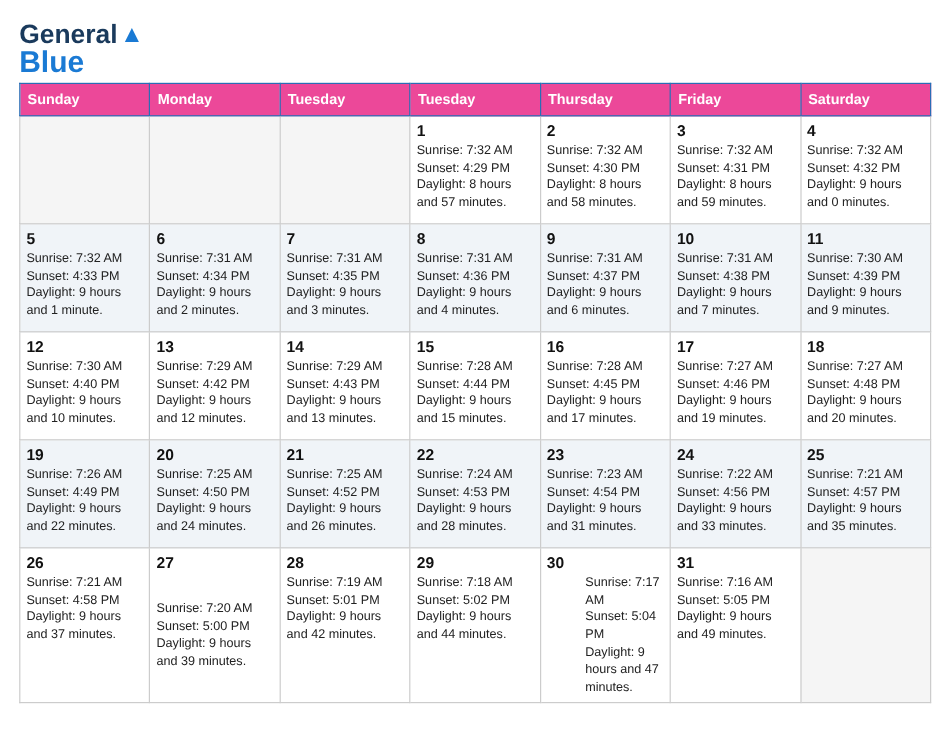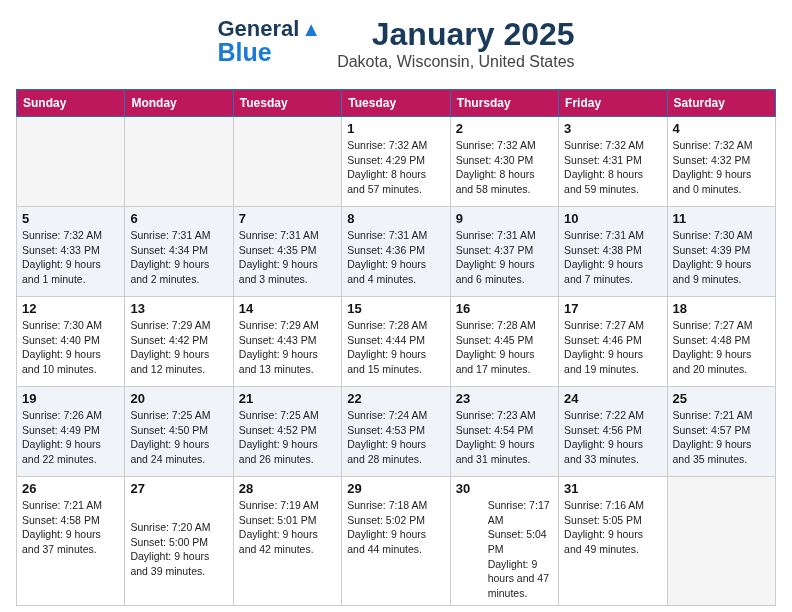--- a/index.html
+++ b/index.html
@@ -5,24 +5,23 @@
     * { box-sizing: border-box; margin: 0; padding: 0; }
     body {
       font-family: Arial, sans-serif;
       background: #fff;
       width: 792px;
       min-height: 612px;
       padding: 16px;
     }
     .header-area {
       display: flex;
-      justify-content: center;
+      justify-content: flex-start;
       align-items: flex-start;
-      margin-bottom: 18px;
-      gap: 16px;
+      margin-bottom: 2px;
     }
     .logo {
       display: flex;
       flex-direction: column;
       align-items: flex-start;
     }
     .title-area {
       text-align: right;
     }
     .month-title {
@@ -33,21 +32,21 @@
     .location-title {
       font-size: 16px;
       color: #444;
     }
     .calendar {
       width: 100%;
       border-collapse: collapse;
       font-size: 11px;
     }
     .calendar th {
-      background: #be185d;
+      background: #ec4899;
       color: #fff;
       text-align: left;
       padding: 6px 6px;
       font-size: 12px;
       font-weight: bold;
       border: 1px solid #2a6db5;
     }
     .calendar td {
       border: 1px solid #ccc;
       vertical-align: top;
@@ -77,24 +76,20 @@
 </head>
 <body>
 
 <div class="header-area">
   <div class="logo">
     <div style="display:flex;align-items:center;gap:2px;">
       <span style="font-size:22px;font-weight:bold;color:#1a3a5c;">General</span>
       <span style="color:#1a7ad4;font-size:20px;">▲</span>
     </div>
     <span style="font-size:25px;font-weight:bold;color:#1a7ad4;margin-top:-4px;">Blue</span>
-  </div>
-  <div class="title-area">
-    <div class="month-title">January 2025</div>
-    <div class="location-title">Dakota, Wisconsin, United States</div>
   </div>
 </div>
 
 <table class="calendar">
   <thead>
     <tr>
     <th>Sunday</th>
         <th>Monday</th>
         <th>Tuesday</th>
         <th>Tuesday</th>

